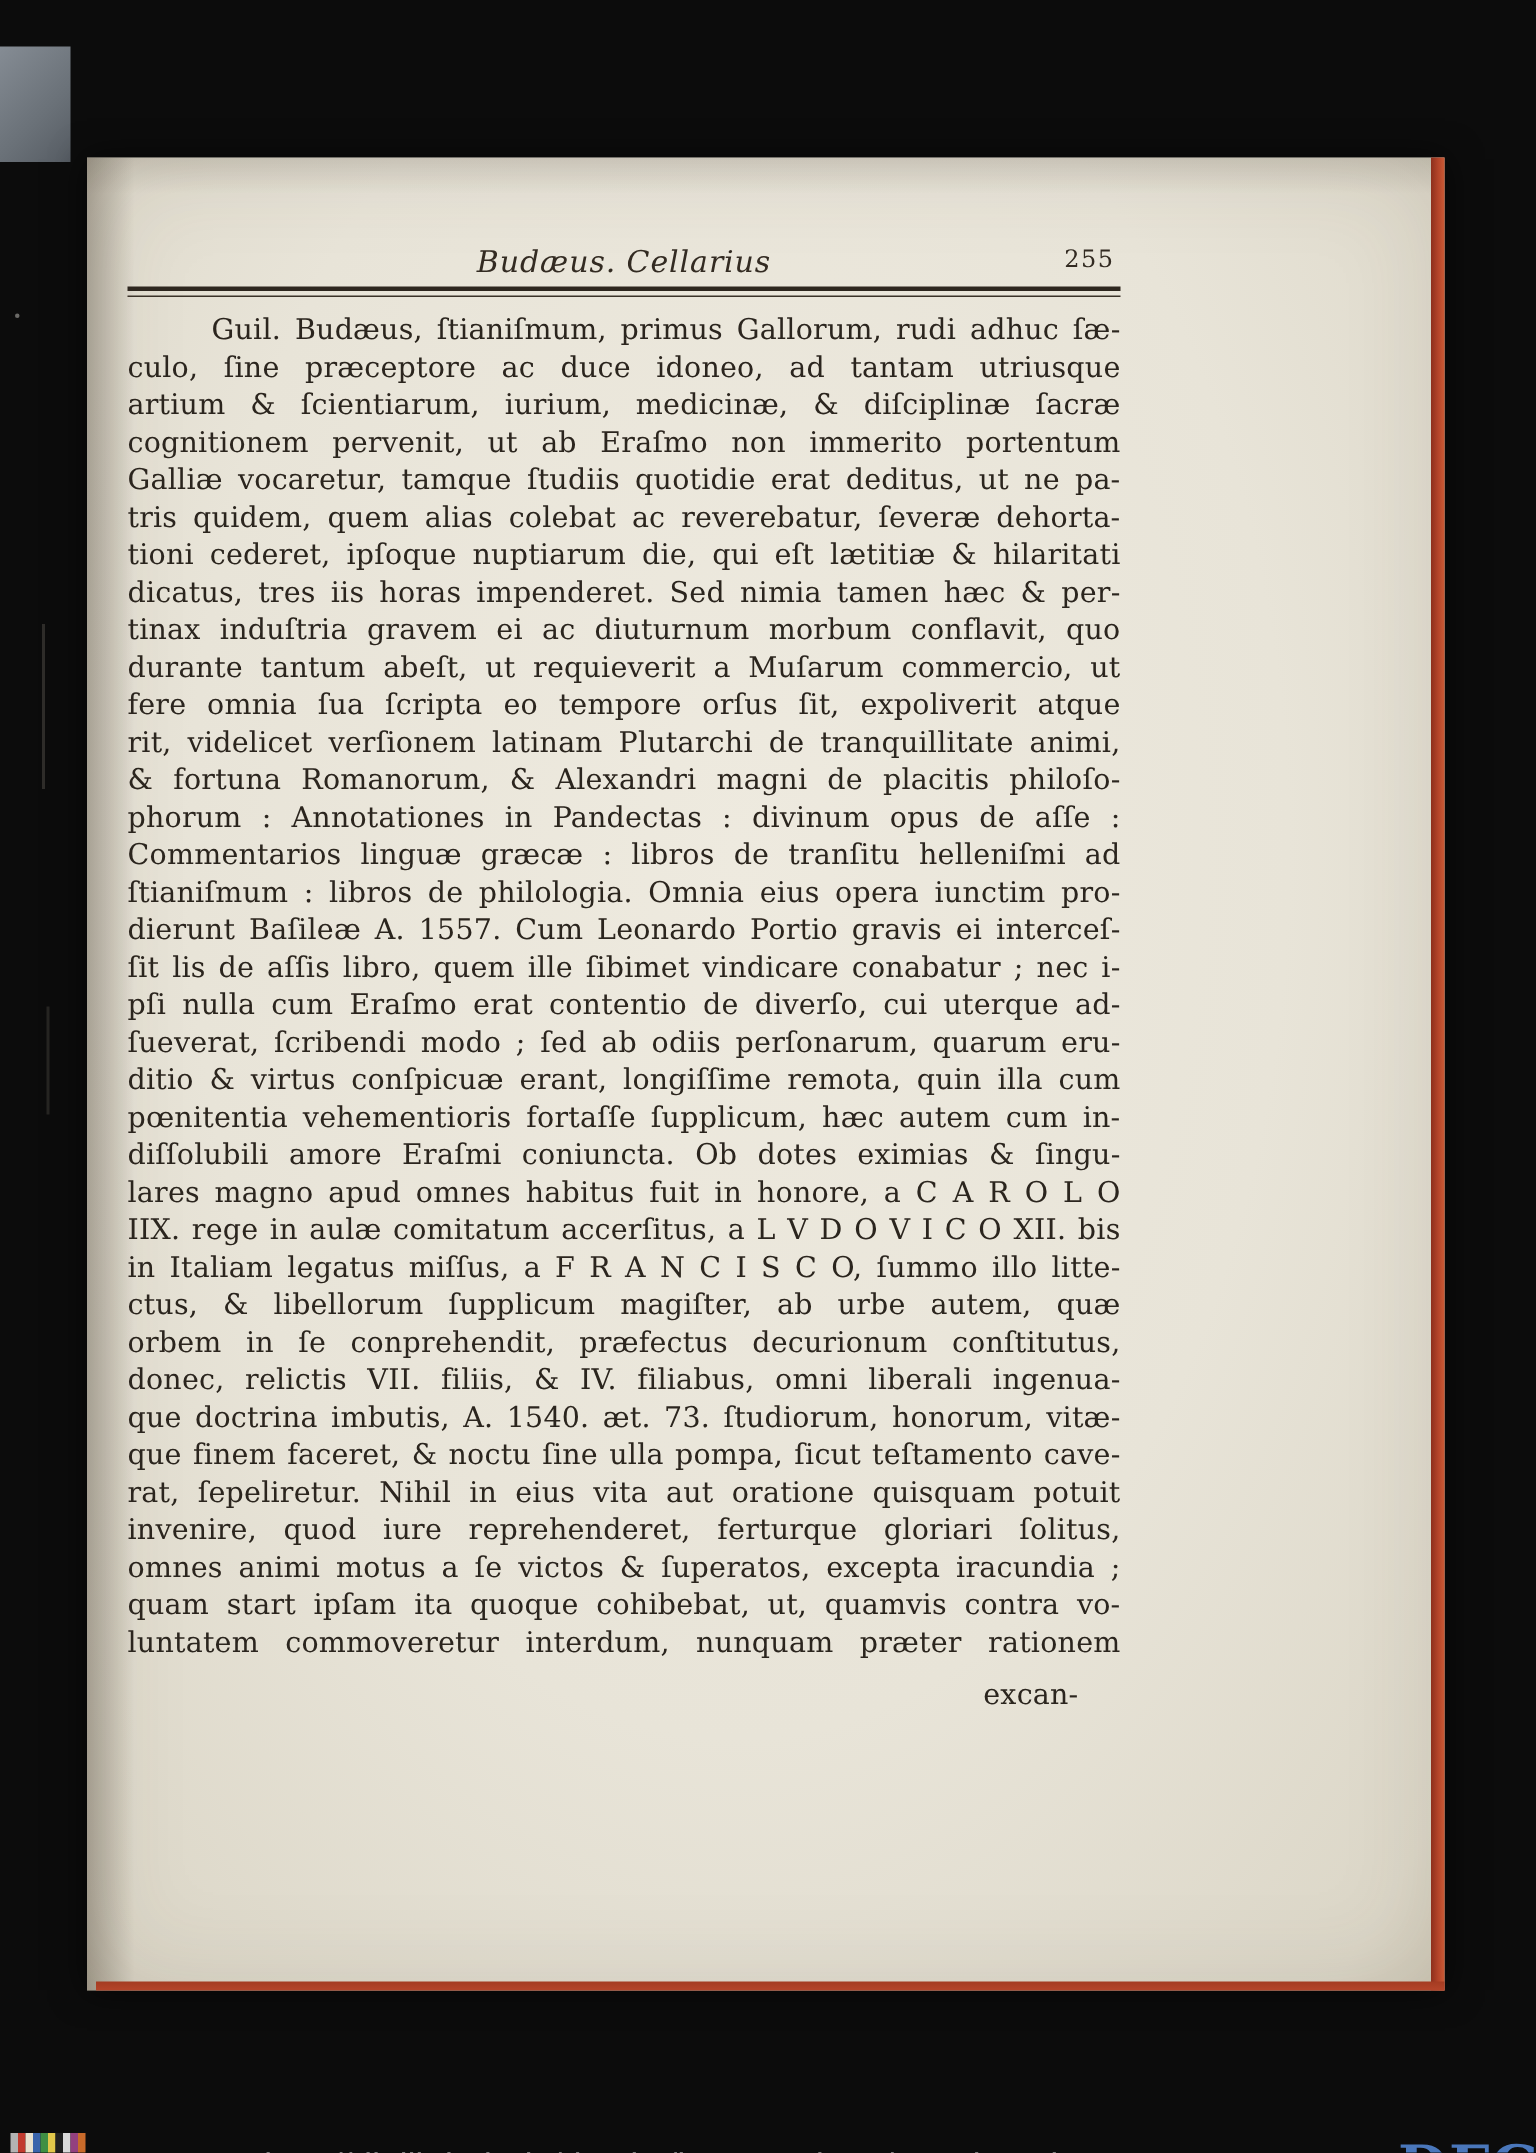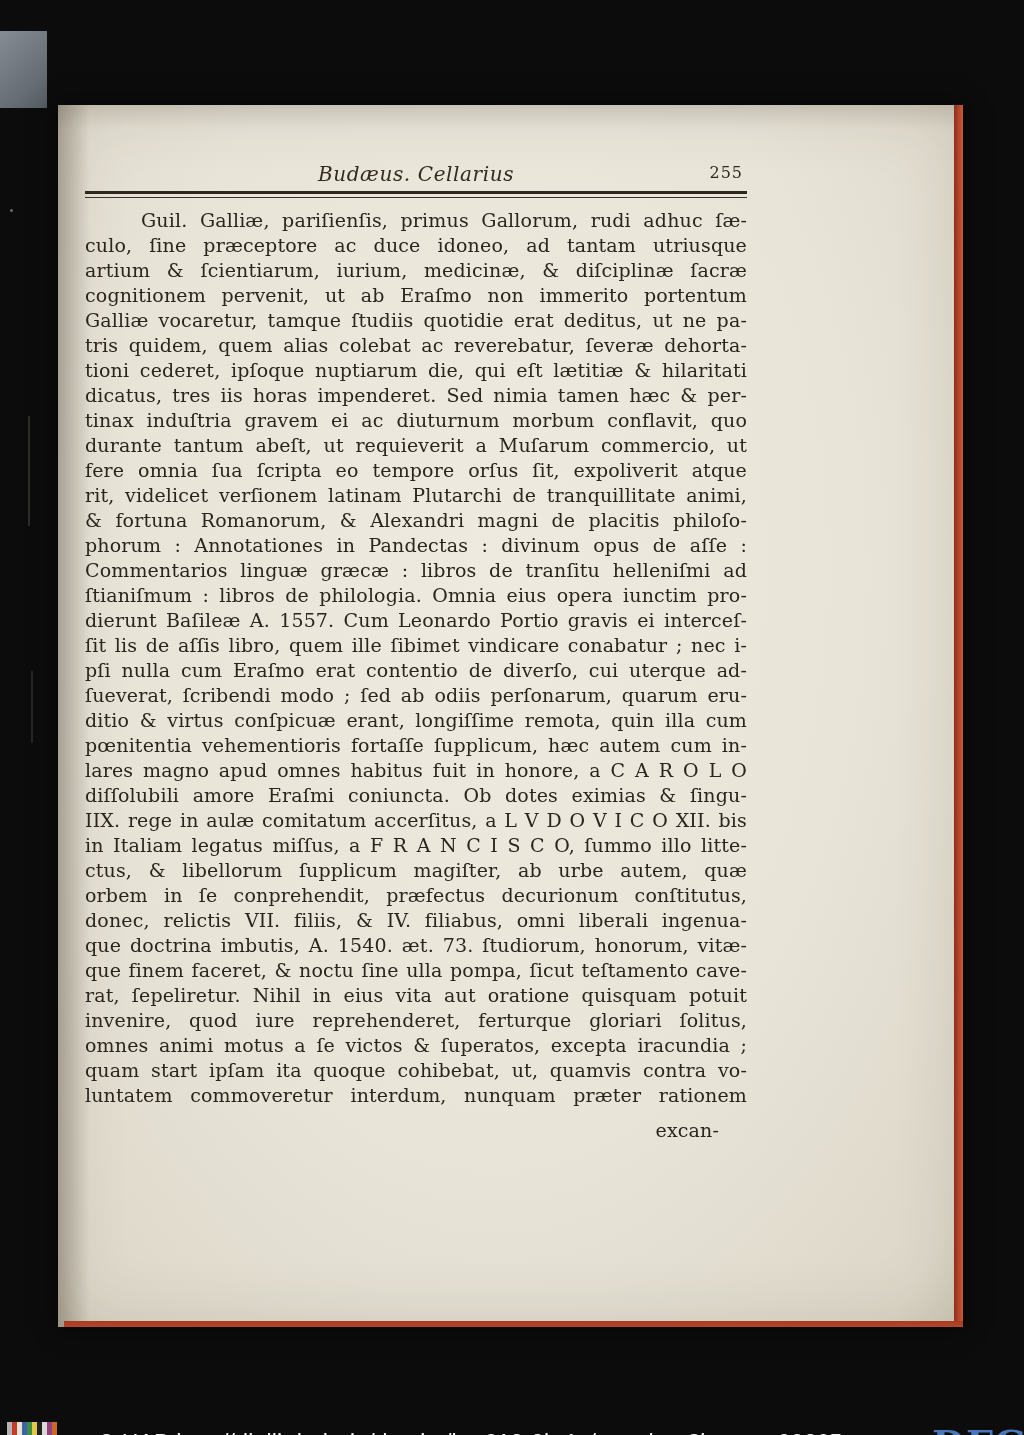--- a/index.html
+++ b/index.html
@@ -110,21 +110,21 @@
 
     <div class="print-area">
       <div class="running-head">
         <span class="head-title">Budæus. Cellarius</span>
         <span class="head-pageno">255</span>
       </div>
       <div class="rule-top"></div>
       <div class="rule-bottom"></div>
 
       <div class="page-text">
-          <div class="tline tline-first">Guil. Galliæ, pariſienſis, primus Gallorum, rudi adhuc ſæ-</div>
+          <div class="tline tline-first">Guil. Budæus, ſtianiſmum, primus Gallorum, rudi adhuc ſæ-</div>
           <div class="tline">culo, ſine præceptore ac duce idoneo, ad tantam utriusque linguæ,</div>
           <div class="tline">artium &amp; ſcientiarum, iurium, medicinæ, &amp; diſciplinæ ſacræ</div>
           <div class="tline">cognitionem pervenit, ut ab Eraſmo non immerito portentum</div>
           <div class="tline">Galliæ vocaretur, tamque ſtudiis quotidie erat deditus, ut ne pa-</div>
           <div class="tline">tris quidem, quem alias colebat ac reverebatur, ſeveræ dehorta-</div>
           <div class="tline">tioni cederet, ipſoque nuptiarum die, qui eſt lætitiæ &amp; hilaritati</div>
           <div class="tline">dicatus, tres iis horas impenderet.  Sed nimia tamen hæc &amp; per-</div>
           <div class="tline">tinax induſtria gravem ei ac diuturnum morbum conflavit, quo</div>
           <div class="tline">durante tantum abeſt, ut requieverit a Muſarum commercio, ut</div>
           <div class="tline">fere omnia ſua ſcripta eo tempore orſus ſit, expoliverit atque edide-</div>
@@ -132,22 +132,22 @@
           <div class="tline">&amp; fortuna Romanorum, &amp; Alexandri magni de placitis philoſo-</div>
           <div class="tline">phorum : Annotationes in Pandectas : divinum opus de aſſe :</div>
           <div class="tline">Commentarios linguæ græcæ : libros de tranſitu helleniſmi ad chri-</div>
           <div class="tline">ſtianiſmum : libros de philologia.  Omnia eius opera iunctim pro-</div>
           <div class="tline">dierunt Baſileæ A. 1557. Cum Leonardo Portio gravis ei interceſ-</div>
           <div class="tline">ſit lis de aſſis libro, quem ille ſibimet vindicare conabatur ; nec i-</div>
           <div class="tline">pſi nulla cum Eraſmo erat contentio de diverſo, cui uterque ad-</div>
           <div class="tline">ſueverat, ſcribendi modo ; ſed ab odiis perſonarum, quarum eru-</div>
           <div class="tline">ditio &amp; virtus conſpicuæ erant, longiſſime remota, quin illa cum</div>
           <div class="tline">pœnitentia vehementioris fortaſſe ſupplicum, hæc autem cum in-</div>
+          <div class="tline">diſſolubili amore Eraſmi coniuncta.  Ob dotes eximias &amp; ſingu-</div>
           <div class="tline">lares magno apud omnes habitus fuit in honore, a C A R O L O</div>
-          <div class="tline">diſſolubili amore Eraſmi coniuncta.  Ob dotes eximias &amp; ſingu-</div>
           <div class="tline">IIX. rege in aulæ comitatum accerſitus, a L V D O V I C O XII. bis</div>
           <div class="tline">in Italiam legatus miſſus, a F R A N C I S C O, ſummo illo litte-</div>
           <div class="tline">ctus, &amp; libellorum ſupplicum magiſter, ab urbe autem, quæ</div>
           <div class="tline">orbem in ſe conprehendit, præfectus decurionum conſtitutus,</div>
           <div class="tline">donec, relictis VII. filiis, &amp; IV. filiabus, omni liberali ingenua-</div>
           <div class="tline">que doctrina imbutis, A. 1540. æt. 73. ſtudiorum, honorum, vitæ-</div>
           <div class="tline">que finem faceret, &amp; noctu ſine ulla pompa, ſicut teſtamento cave-</div>
           <div class="tline">rat, ſepeliretur.  Nihil in eius vita aut oratione quisquam potuit</div>
           <div class="tline">invenire, quod iure reprehenderet, ferturque gloriari ſolitus,</div>
           <div class="tline">omnes animi motus a ſe victos &amp; ſuperatos, excepta iracundia ;</div>

